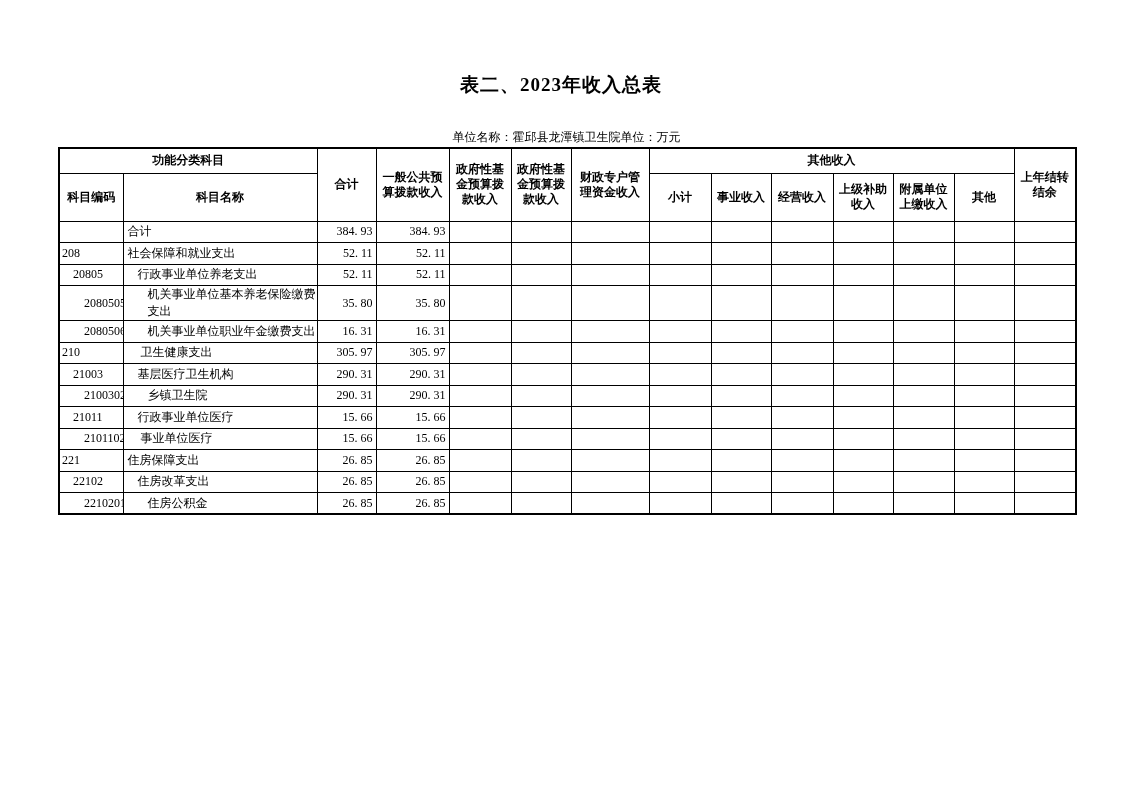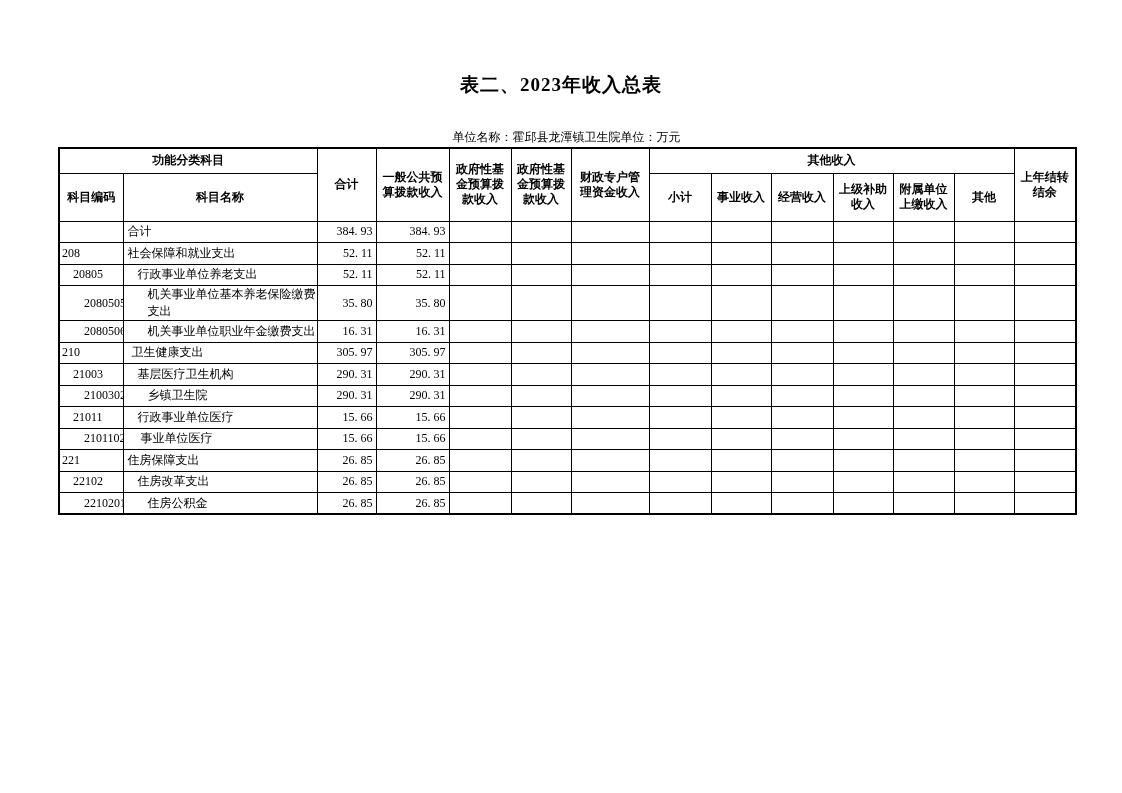--- a/index.html
+++ b/index.html
@@ -180,21 +180,21 @@
     <td class="empty-cell"></td>
     <td class="empty-cell"></td>
     <td class="empty-cell"></td>
     <td class="empty-cell"></td>
     <td class="empty-cell"></td>
     <td class="empty-cell"></td>
     <td class="empty-cell"></td>
   </tr>
       <tr>
     <td class="code-cell" style="padding-left: 2px;">210</td>
-    <td class="name-cell" style="padding-left: 8px;">卫生健康支出</td>
+    <td class="name-cell" style="padding-left: 17px;">卫生健康支出</td>
     <td class="num-cell">305. 97</td>
     <td class="num-cell">305. 97</td>
     <td class="empty-cell"></td>
     <td class="empty-cell"></td>
     <td class="empty-cell"></td>
     <td class="empty-cell"></td>
     <td class="empty-cell"></td>
     <td class="empty-cell"></td>
     <td class="empty-cell"></td>
     <td class="empty-cell"></td>

